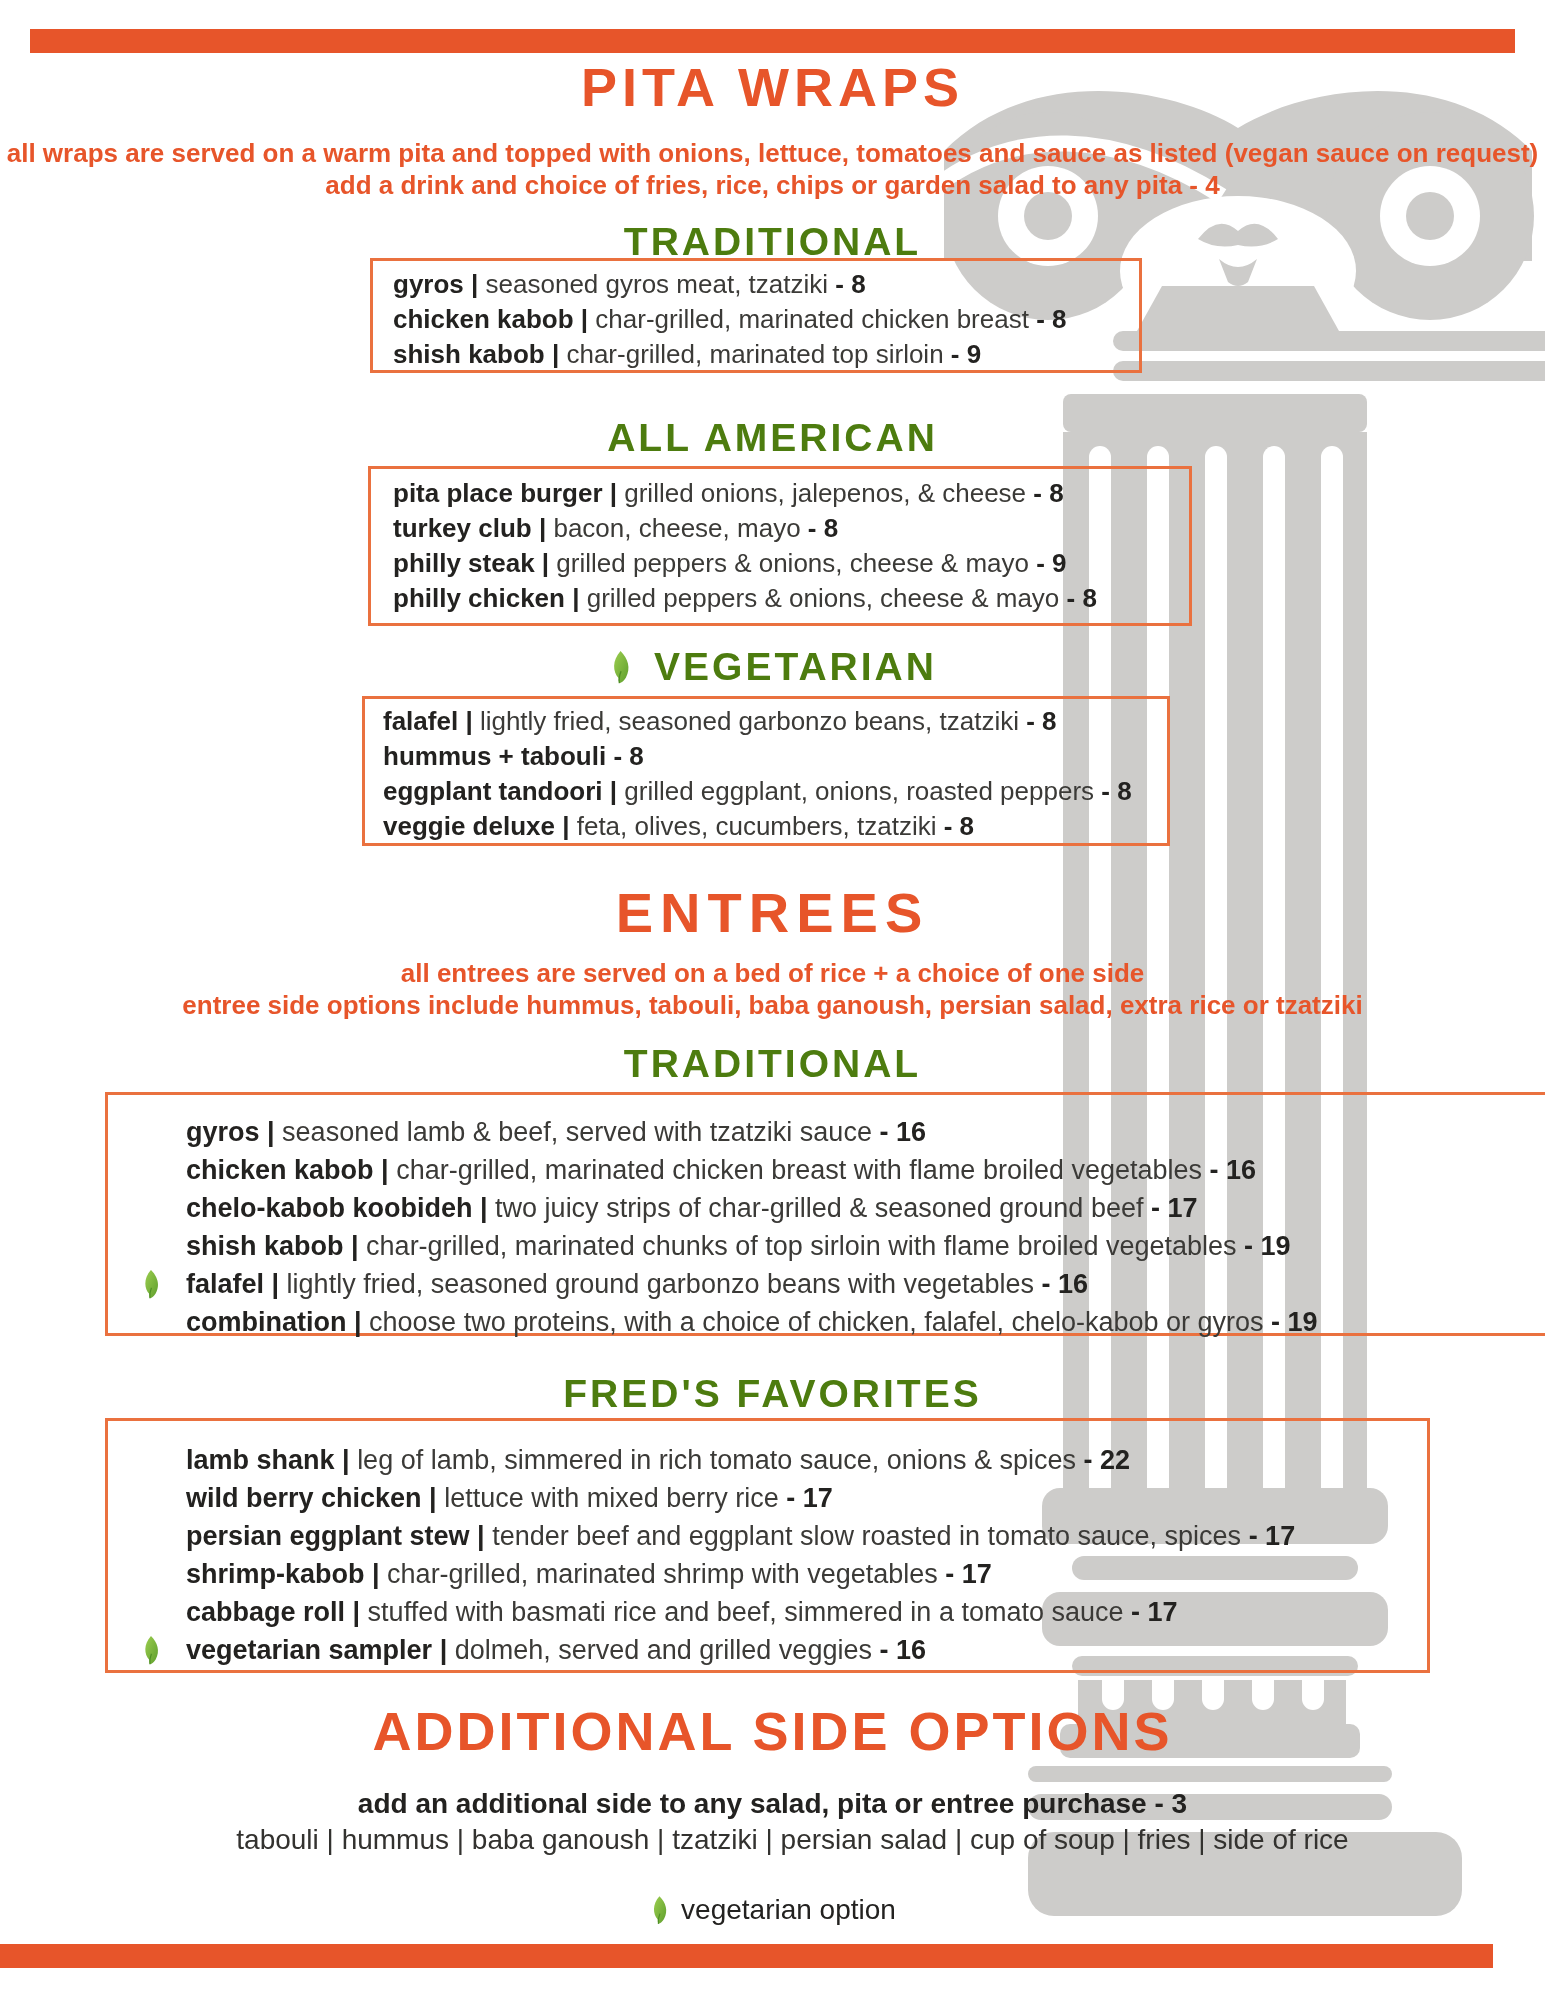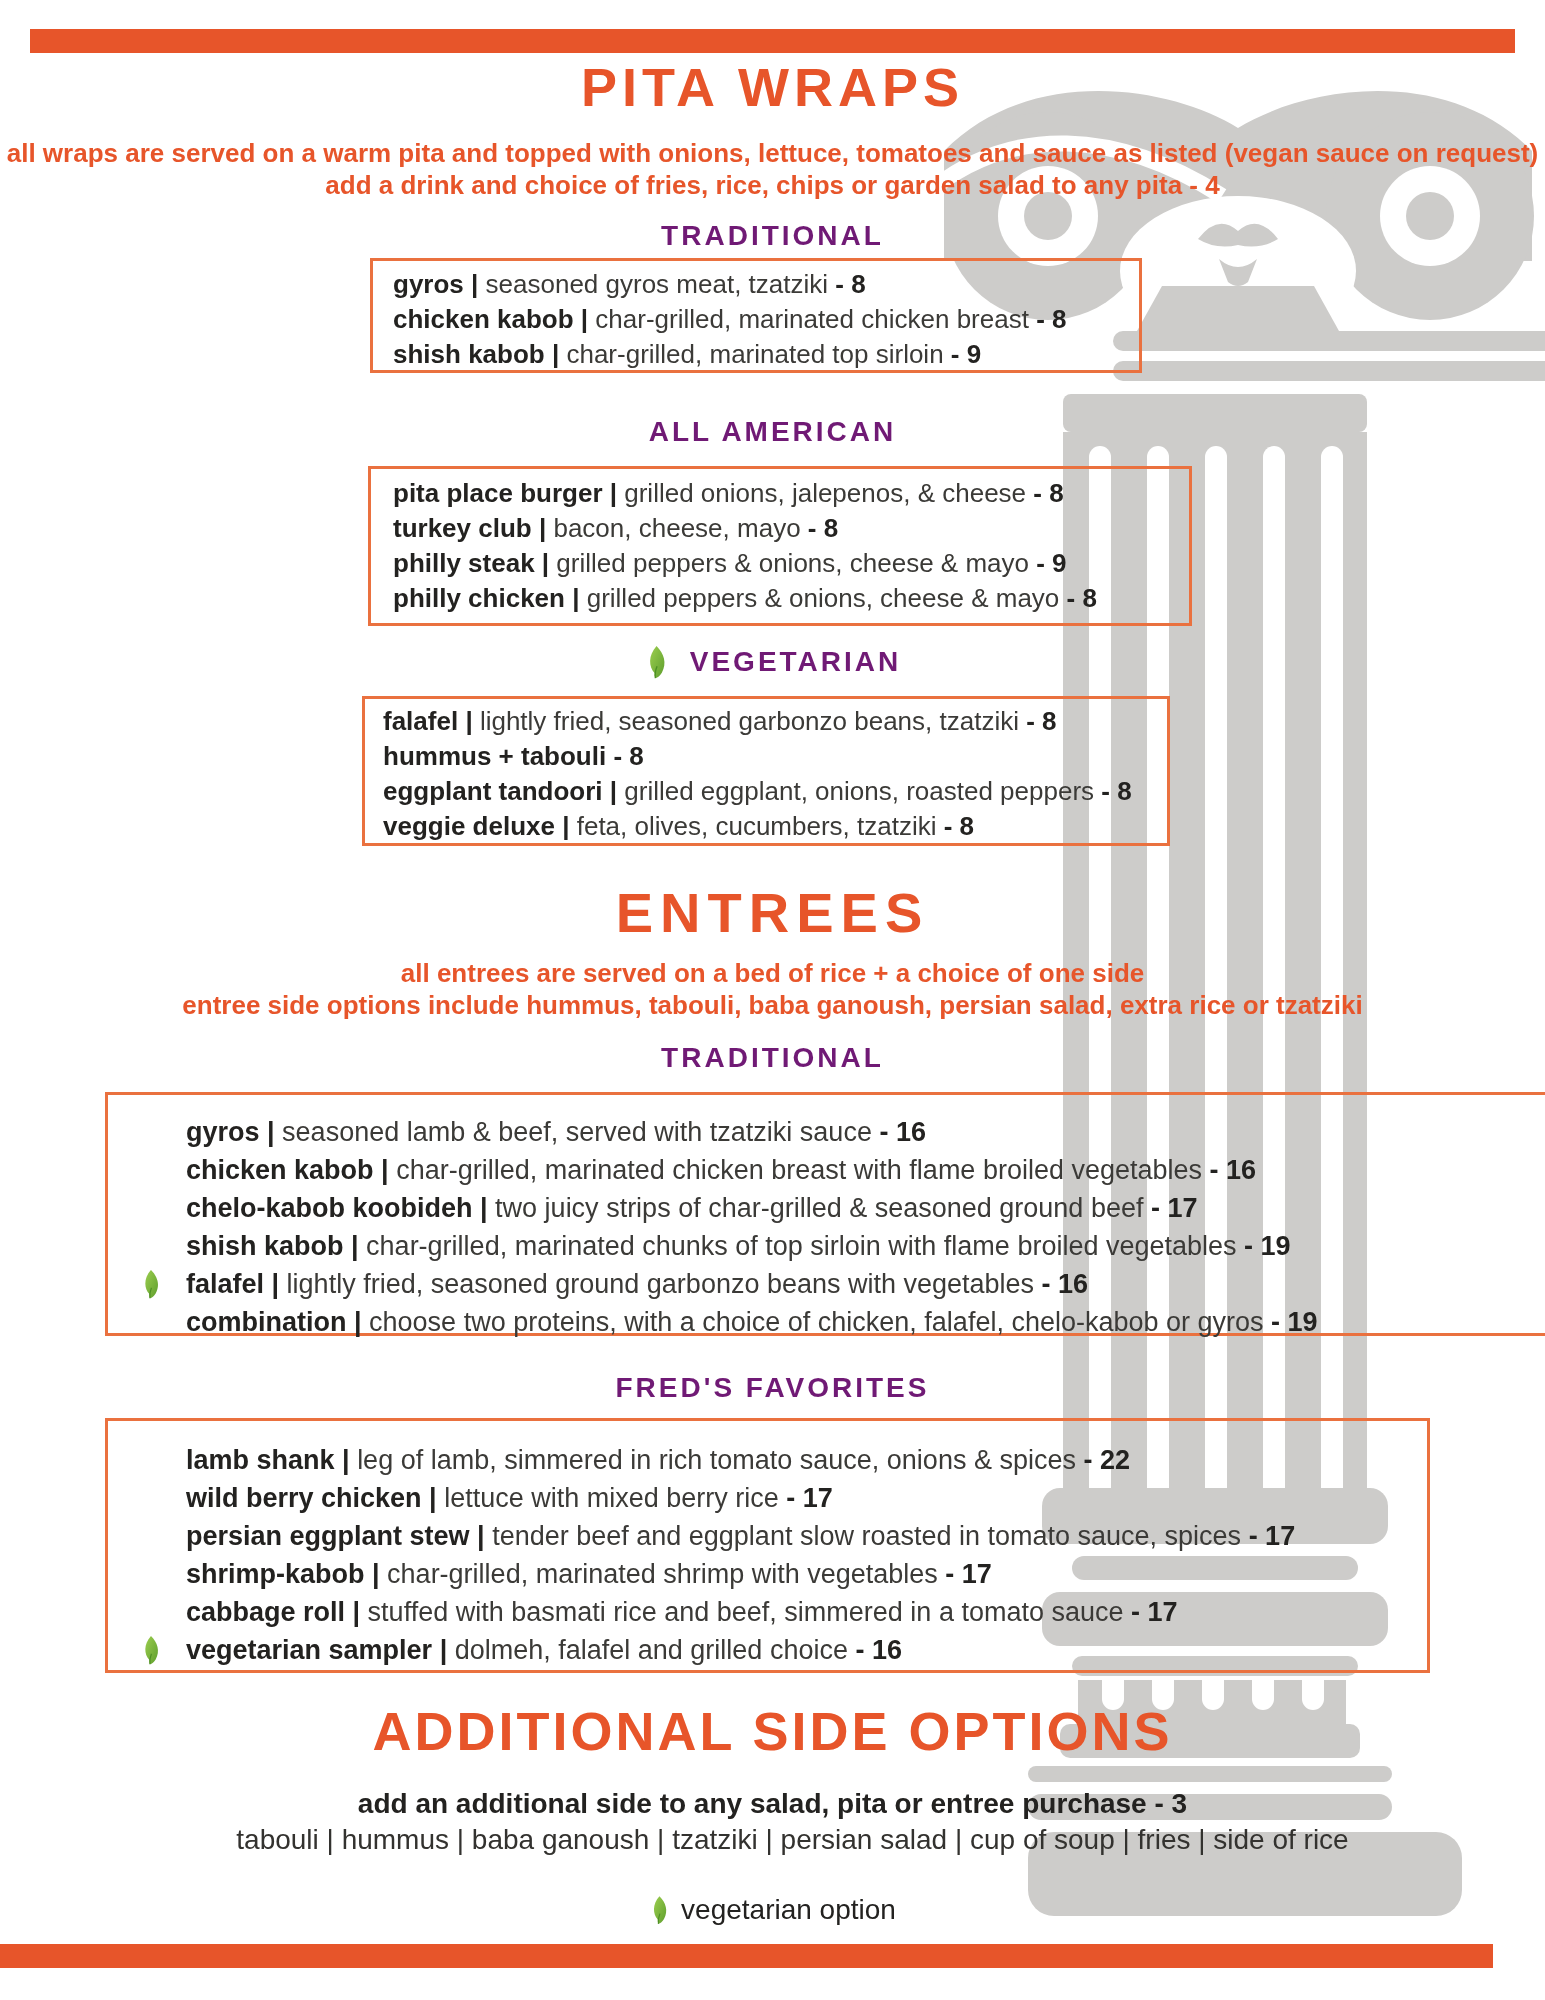--- a/index.html
+++ b/index.html
@@ -30,21 +30,21 @@
   
   .bar{position:absolute;background:var(--accent);z-index:1;}
   #bar-top{left:30px;top:29px;width:1485px;height:24px;}
   #bar-bottom{left:0;top:1944px;width:1493px;height:24px;}
   
   .h1,.h2,.note{position:absolute;left:0;right:0;text-align:center;z-index:1;margin:0;white-space:nowrap;}
   .h1{color:var(--accent);font-weight:700;}
   #t-pita{top:56px;font-size:54px;letter-spacing:5px;}
   #t-entrees{top:880px;font-size:56px;letter-spacing:7px;}
   #t-sides{top:1700px;font-size:54px;letter-spacing:3px;}
-  .h2{color:#701a75;font-weight:700;font-size:28px;letter-spacing:3px;}
+  .h2{color:#4d7c0f;font-weight:700;font-size:39px;letter-spacing:3px;}
   #h-pw-trad{top:220px;} #h-pw-am{top:416px;} #h-pw-veg{top:645px;}
   #h-en-trad{top:1042px;} #h-en-fred{top:1372px;}
   .h2.with-leaf{display:flex;justify-content:center;align-items:center;gap:22px;}
   .note{font-weight:700;font-size:26px;color:var(--accent);}
   #pw-note1{top:138px;} #pw-note2{top:170px;}
   #en-note1{top:958px;} #en-note2{top:990px;}
   .note.dark{color:#232220;font-size:28px;}
   #sd-note{top:1788px;}
   .note.plain{font-weight:400;color:#33322F;font-size:28px;}
   #sd-options{top:1824px;padding-left:40px;}
@@ -243,21 +243,21 @@
           <svg class="leaf-svg" viewBox="0 0 22 32">
     <defs>
       <linearGradient id="lg-i" x1="0" y1="0" x2="1" y2="1">
         <stop offset="0" stop-color="#9CCE4F"></stop>
                 <stop offset="1" stop-color="#5E9E2D"></stop>
       </linearGradient>
     </defs>
     <path d="M11.5 1 C18.5 8 21.5 17 16.5 26 C14.8 29 12.6 30.6 10.4 31.2 C9.7 29.6 9.4 28 9.6 26.4 C4.2 20.6 3.4 10 11.5 1 Z" fill="url(#lg-i)"></path>
     <path d="M10.4 31.2 C9.9 28 10.4 24 12 20" stroke="#4E8F25" stroke-width="1.3" fill="none"></path>
   </svg>
-        </span><span class="iname">vegetarian sampler</span><span class="isep"> | </span><span class="idesc">dolmeh, falafel and grilled choice</span><span class="iprice"> - 16</span>
+        </span><span class="iname">vegetarian sampler</span><span class="isep"> | </span><span class="idesc">dolmeh, served and grilled veggies</span><span class="iprice"> - 16</span>
   </div>
     </div>
 
   <h1 class="h1" id="t-sides">ADDITIONAL SIDE OPTIONS</h1>
   <p class="note dark" id="sd-note">add an additional side to any salad, pita or entree purchase - 3</p>
   <p class="note plain" id="sd-options">tabouli | hummus | baba ganoush | tzatziki | persian salad | cup of soup | fries | side of rice</p>
 
   <div id="legend">
     <span class="lleaf">
         <svg class="leaf-svg" viewBox="0 0 22 32">

